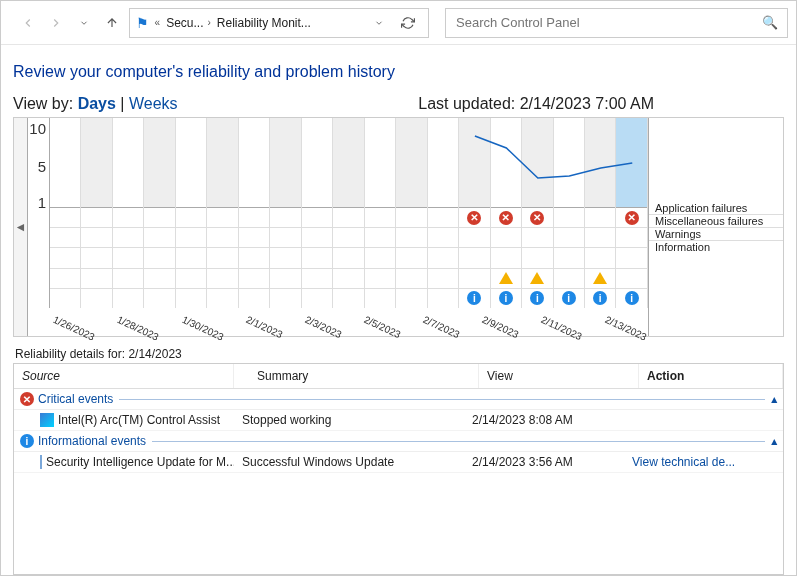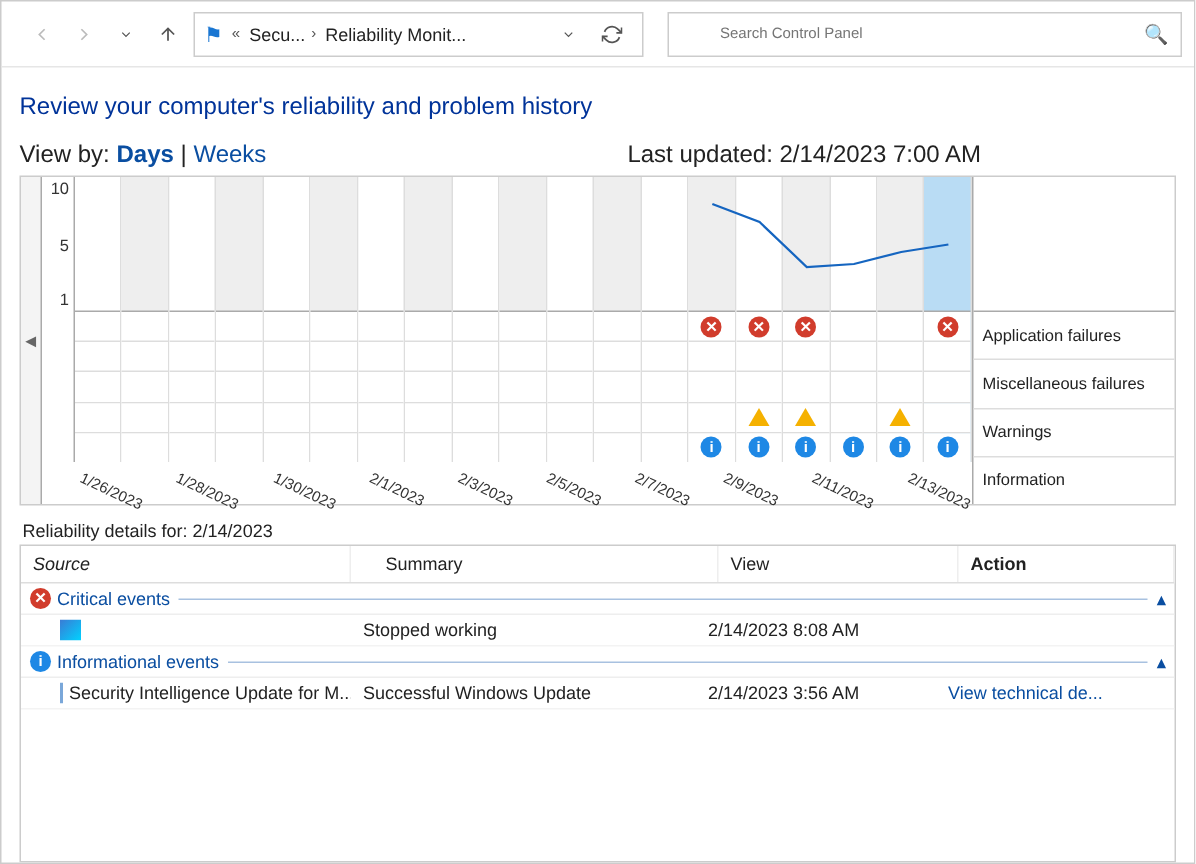--- a/index.html
+++ b/index.html
@@ -17,47 +17,47 @@
   .toolbar { height: 44px; display: flex; align-items: center; gap: 6px; padding: 0 8px 0 16px; border-bottom: 1px solid #e6e6e6; }
   .nav-btn { width: 22px; height: 22px; display: flex; align-items: center; justify-content: center; color: #555; }
   .nav-btn.disabled { color: #bbb; }
   .addr-box { display: flex; align-items: center; height: 30px; border: 1px solid #ccc; flex: 0 0 300px; padding: 0 6px; gap: 4px; }
   .addr-flag { color: #1976d2; font-size: 14px; }
   .addr-seg { display: flex; align-items: center; gap: 2px; }
   .addr-text { white-space: nowrap; overflow: hidden; text-overflow: ellipsis; }
   .addr-chev { color: #555; font-size: 10px; padding: 0 2px; }
   .refresh-btn { width: 28px; height: 28px; display:flex; align-items:center; justify-content:center; color:#555;}
   .search-box { flex: 1; display: flex; align-items: center; height: 30px; border: 1px solid #ccc; margin-left: 10px; padding: 0 8px; }
-  .search-input { flex:1; border: none; outline: none; font-size: 10px; color: #666; margin-left: 24px; }
+  .search-input { flex:1; border: none; outline: none; font-size: 13px; color: #666; }
   .search-icon { color: #444; font-size: 13px; }
 
   
   .content { flex: 1; padding: 14px 12px 0 12px; overflow: hidden; display: flex; flex-direction: column; }
   h2 { margin: 4px 0 12px 0; font-weight: 400; font-size: 16px; color: #003399; }
   .desc { font-size: 12px; color: #222; line-height: 1.35; margin-bottom: 10px; }
   .view-row { display: flex; justify-content: space-between; font-size: 16px; margin: 2px 0 4px 0; padding-right: 130px;}
   .link { color: #0a4ea1; cursor: pointer; }
 
   
   .chart-wrap { display: flex; border: 1px solid #ccc; border-bottom: 1px solid #ccc; height: 220px; }
   .y-axis { width: 22px; border-right: 1px solid #aaa; position: relative; }
-  .y-axis span { position: absolute; right: 3px; font-size: 11px; color: #333; }
+  .y-axis span { position: absolute; right: 3px; font-size: 15px; color: #333; }
   .chart-cols { flex: 1; display: flex; position: relative; }
   .col { flex: 1; border-right: 1px solid #ddd; display: flex; flex-direction: column; background:#eee; }
   .col:nth-child(odd) { background: #fff; }
   .col.sel { background: #b9dcf4; }
   .col-top { flex: 0 0 90px; position: relative; border-bottom: 1px solid #aaa; }
   .col-rows { flex: 1; display: flex; flex-direction: column; }
   .ev-row { flex:1; border-bottom: 1px solid #ddd; display:flex; align-items:center; justify-content:center; background:#fff;}
   .ev-row:last-child { border-bottom: none; }
   .chart-svg { position: absolute; left: 22px; right: 0; top: 0; height: 90px; pointer-events: none; }
   .x-labels { display: flex; height: 28px; padding-left:22px; }
   .x-labels > div { flex:1; font-size: 10px; color:#333; text-align:center; transform: rotate(25deg) translateY(4px); transform-origin: left center; padding-left:2px; white-space:nowrap;}
   .scroll-btn { width:14px; border-right:1px solid #aaa; display:flex; align-items:center; justify-content:center; background:#f4f4f4; color:#666;}
-  .legend { width: 135px; border-left: 1px solid #aaa; display:flex; flex-direction:column; }
+  .legend { width: 135px; border-left: 1px solid #aaa; display:flex; flex-direction:row;align-items:center; }
   .legend-top { height: 90px; border-bottom:1px solid #aaa; }
   .legend-rows { flex:1; display:flex; flex-direction:column;}
   .legend-rows > div { flex:1; display:flex; align-items:center; padding-left:6px; font-size:11px; color:#222; border-bottom:1px solid #ddd;}
   .legend-rows > div:last-child { border-bottom:none;}
 
   
   .ic { width:14px; height:14px; border-radius:50%; display:inline-flex; align-items:center; justify-content:center; font-size:10px; font-weight:bold; color:#fff;}
   .ic-err { background:#d13c2c;}
   .ic-info { background:#1e88e5;}
   .ic-warn { width:0;height:0;border-left:7px solid transparent;border-right:7px solid transparent;border-bottom:12px solid #f5b100; border-radius:0;}
@@ -431,20 +431,21 @@
       <div class="tbody" id="tbody" data-interactable="false">
           <div class="group-hdr" data-interactable="true">
             <span class="ic ic-err" data-interactable="false" style="margin-right: 4px;">✕</span>
             <span data-interactable="false">Critical events</span>
             <span class="line"></span>
             <span class="collapse" data-interactable="true">▴</span>
           </div>
           <div class="row" data-interactable="true">
             <div class="c-src">
               <span class="app-ic" data-interactable="false"></span>
+              <span data-interactable="false">Intel(R) Arc(TM) Control Assist</span>
             </div>
             <div class="c-sum" data-interactable="false">Stopped working</div>
             <div class="c-date" data-interactable="false">2/14/2023 8:08 AM</div>
             <div class="c-act" data-interactable="false"></div>
           </div>
           <div class="group-hdr" data-interactable="true">
             <span class="ic ic-info" data-interactable="false" style="margin-right: 4px;">i</span>
             <span data-interactable="false">Informational events</span>
             <span class="line"></span>
             <span class="collapse" data-interactable="true">▴</span>

